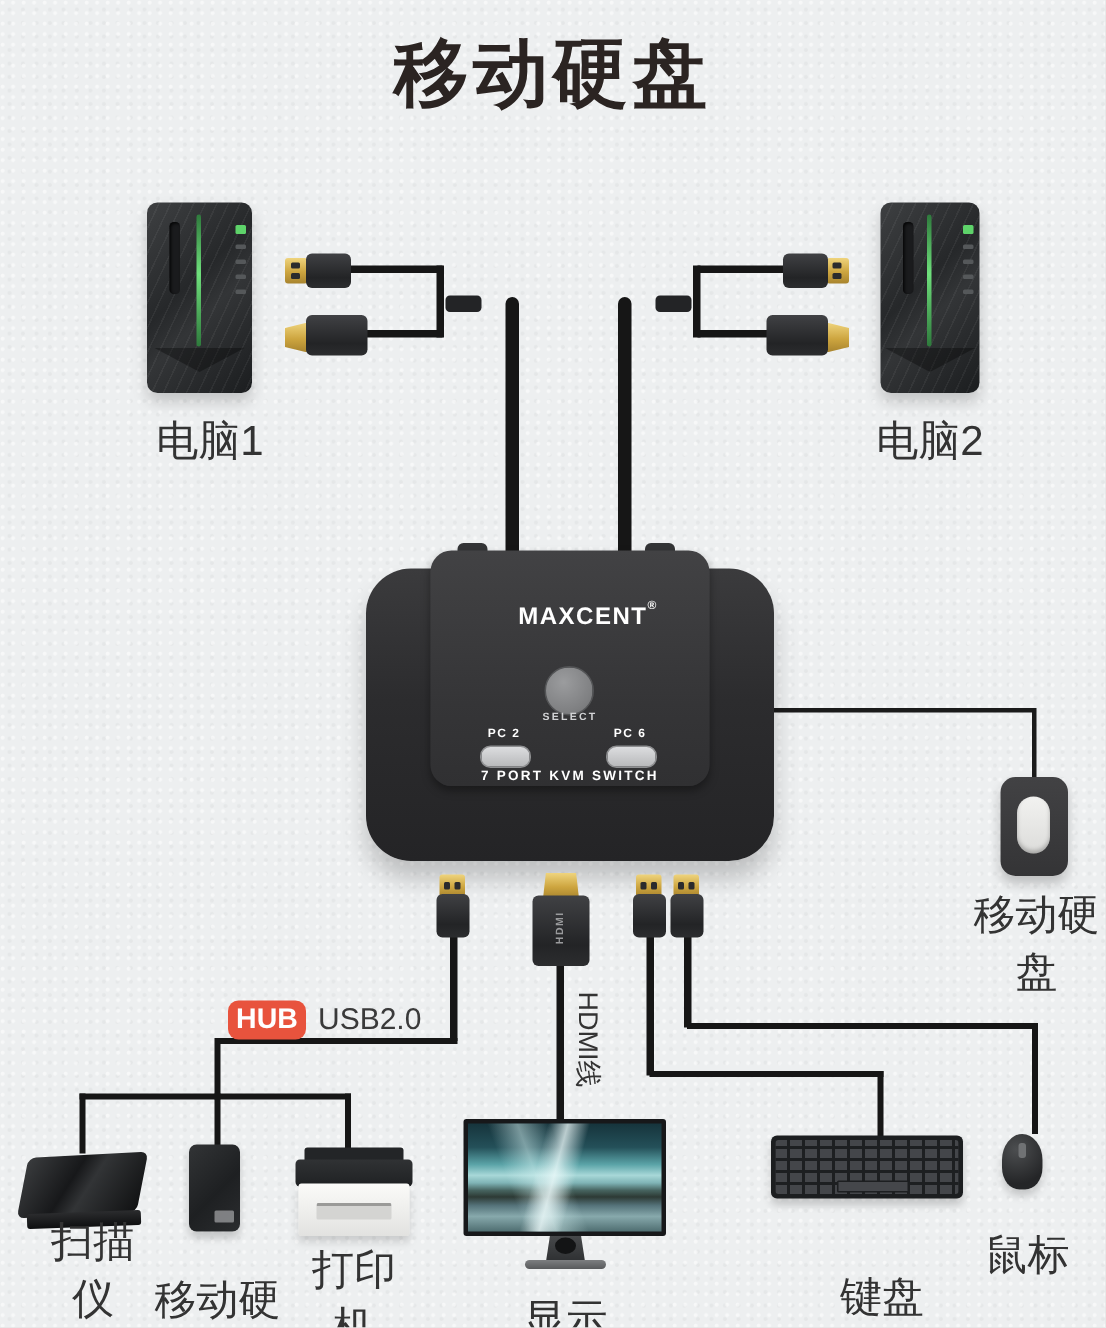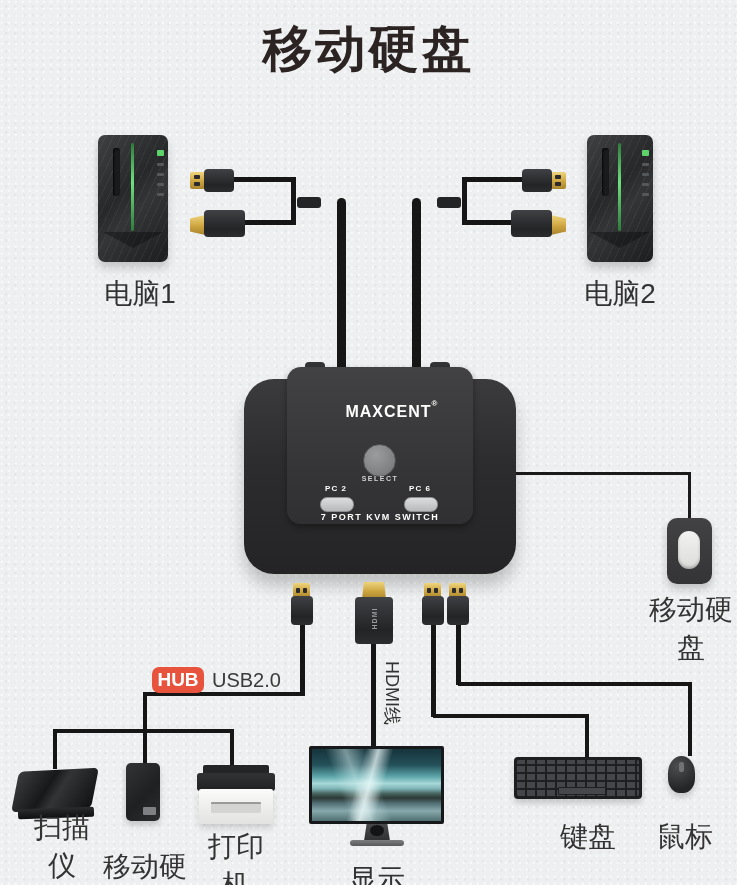--- a/index.html
+++ b/index.html
@@ -147,21 +147,21 @@
   
   .keyboard{left:514px;top:757px;width:128px;height:42px;border-radius:4px;background:#1c1e20;
     box-shadow:0 4px 6px rgba(0,0,0,.18);}
   .keys{position:absolute;left:3px;top:3px;right:3px;bottom:3px;border-radius:2px;
     background-color:#3c3e42;
     background-image:
       repeating-linear-gradient(0deg,transparent 0 6px,#1d1f21 6px 8px),
       repeating-linear-gradient(90deg,#44464a 0 8px,#1d1f21 8px 10px);}
   .spacebar{position:absolute;left:34%;bottom:4px;width:36%;height:6px;background:#45474b;
     border:1px solid #1d1f21;border-radius:1px;}
-  .lbl-keyboard{left:548px;top:818px;width:80px;}
+  .lbl-keyboard{left:548px;top:846px;width:80px;}
   .mouse{left:668px;top:756px;width:27px;height:37px;
     border-radius:14px 14px 12px 12px / 18px 18px 15px 15px;
     background:radial-gradient(circle at 35% 28%,#4c4e50,#242527 72%);
     box-shadow:0 4px 6px rgba(0,0,0,.18);}
   .mouse-wheel{position:absolute;left:11px;top:6px;width:5px;height:10px;border-radius:2px;background:#707274;}
   .lbl-mouse{left:645px;top:818px;width:80px;}
   
   .scanner{left:14px;top:768px;width:84px;height:56px;}
   .scanner-top{position:absolute;left:1px;top:2px;width:80px;height:40px;border-radius:5px;
     background:linear-gradient(115deg,#3a3c3e 0%,#17181a 40%,#323436 55%,#101112 100%);

